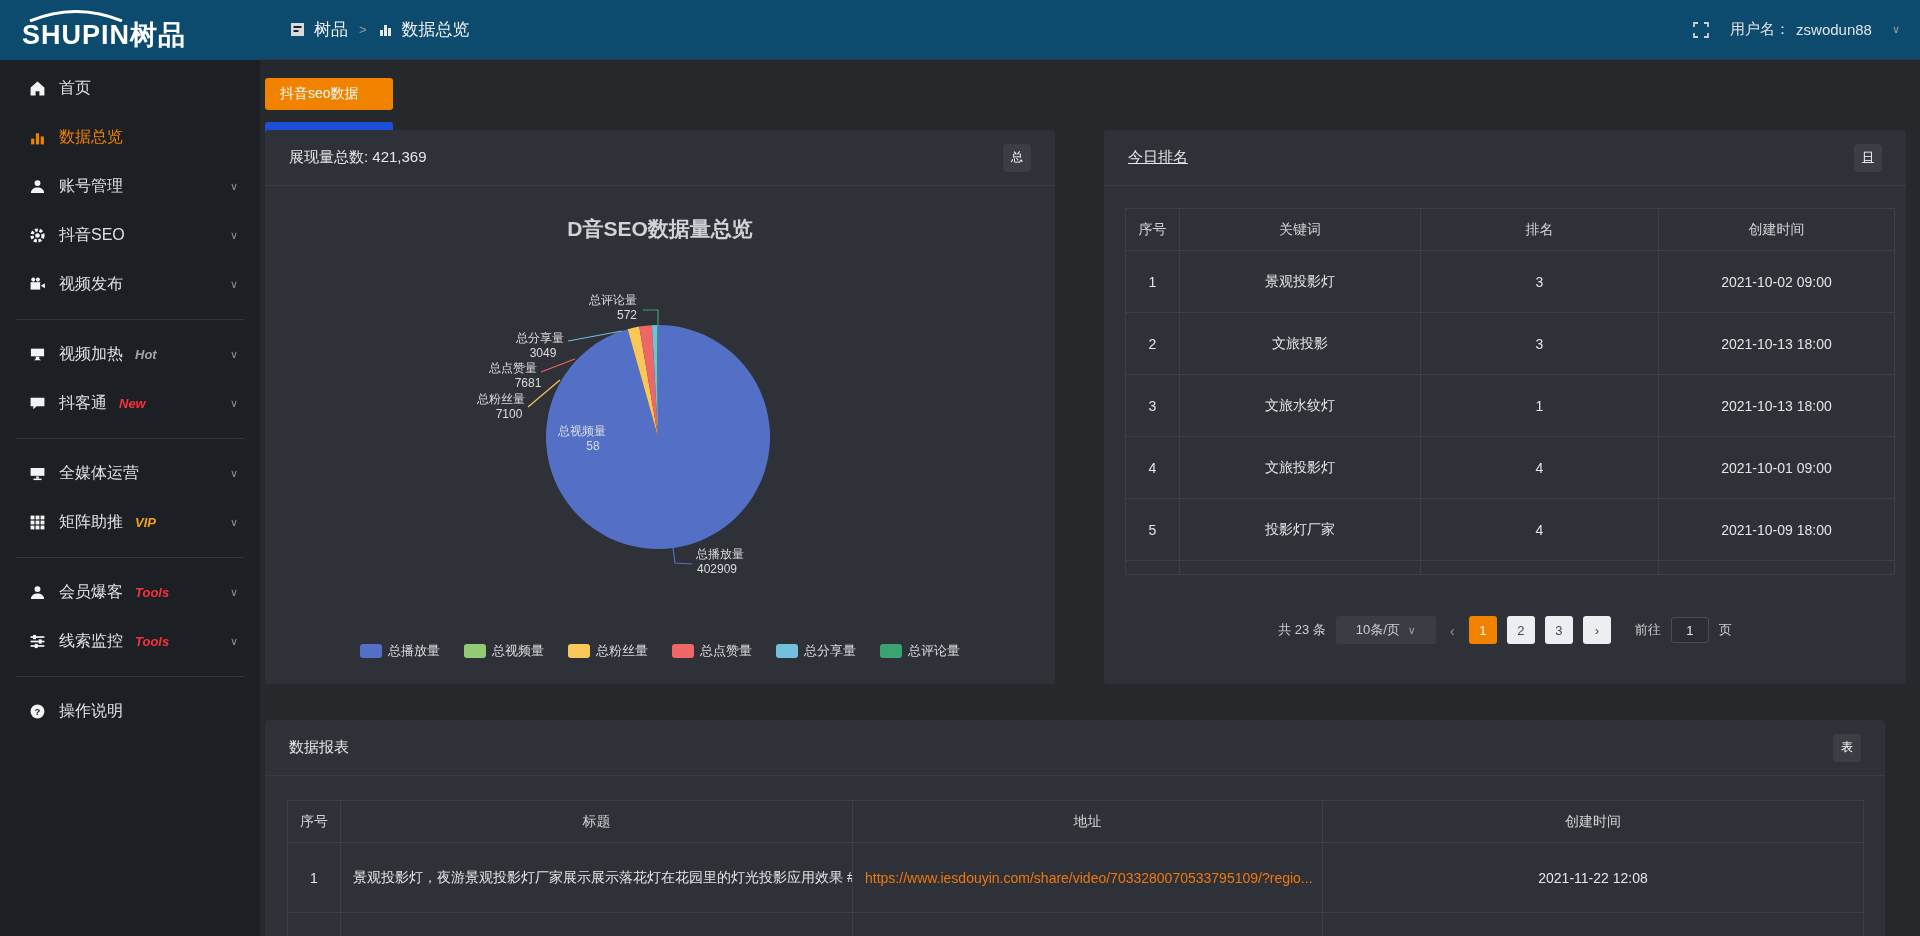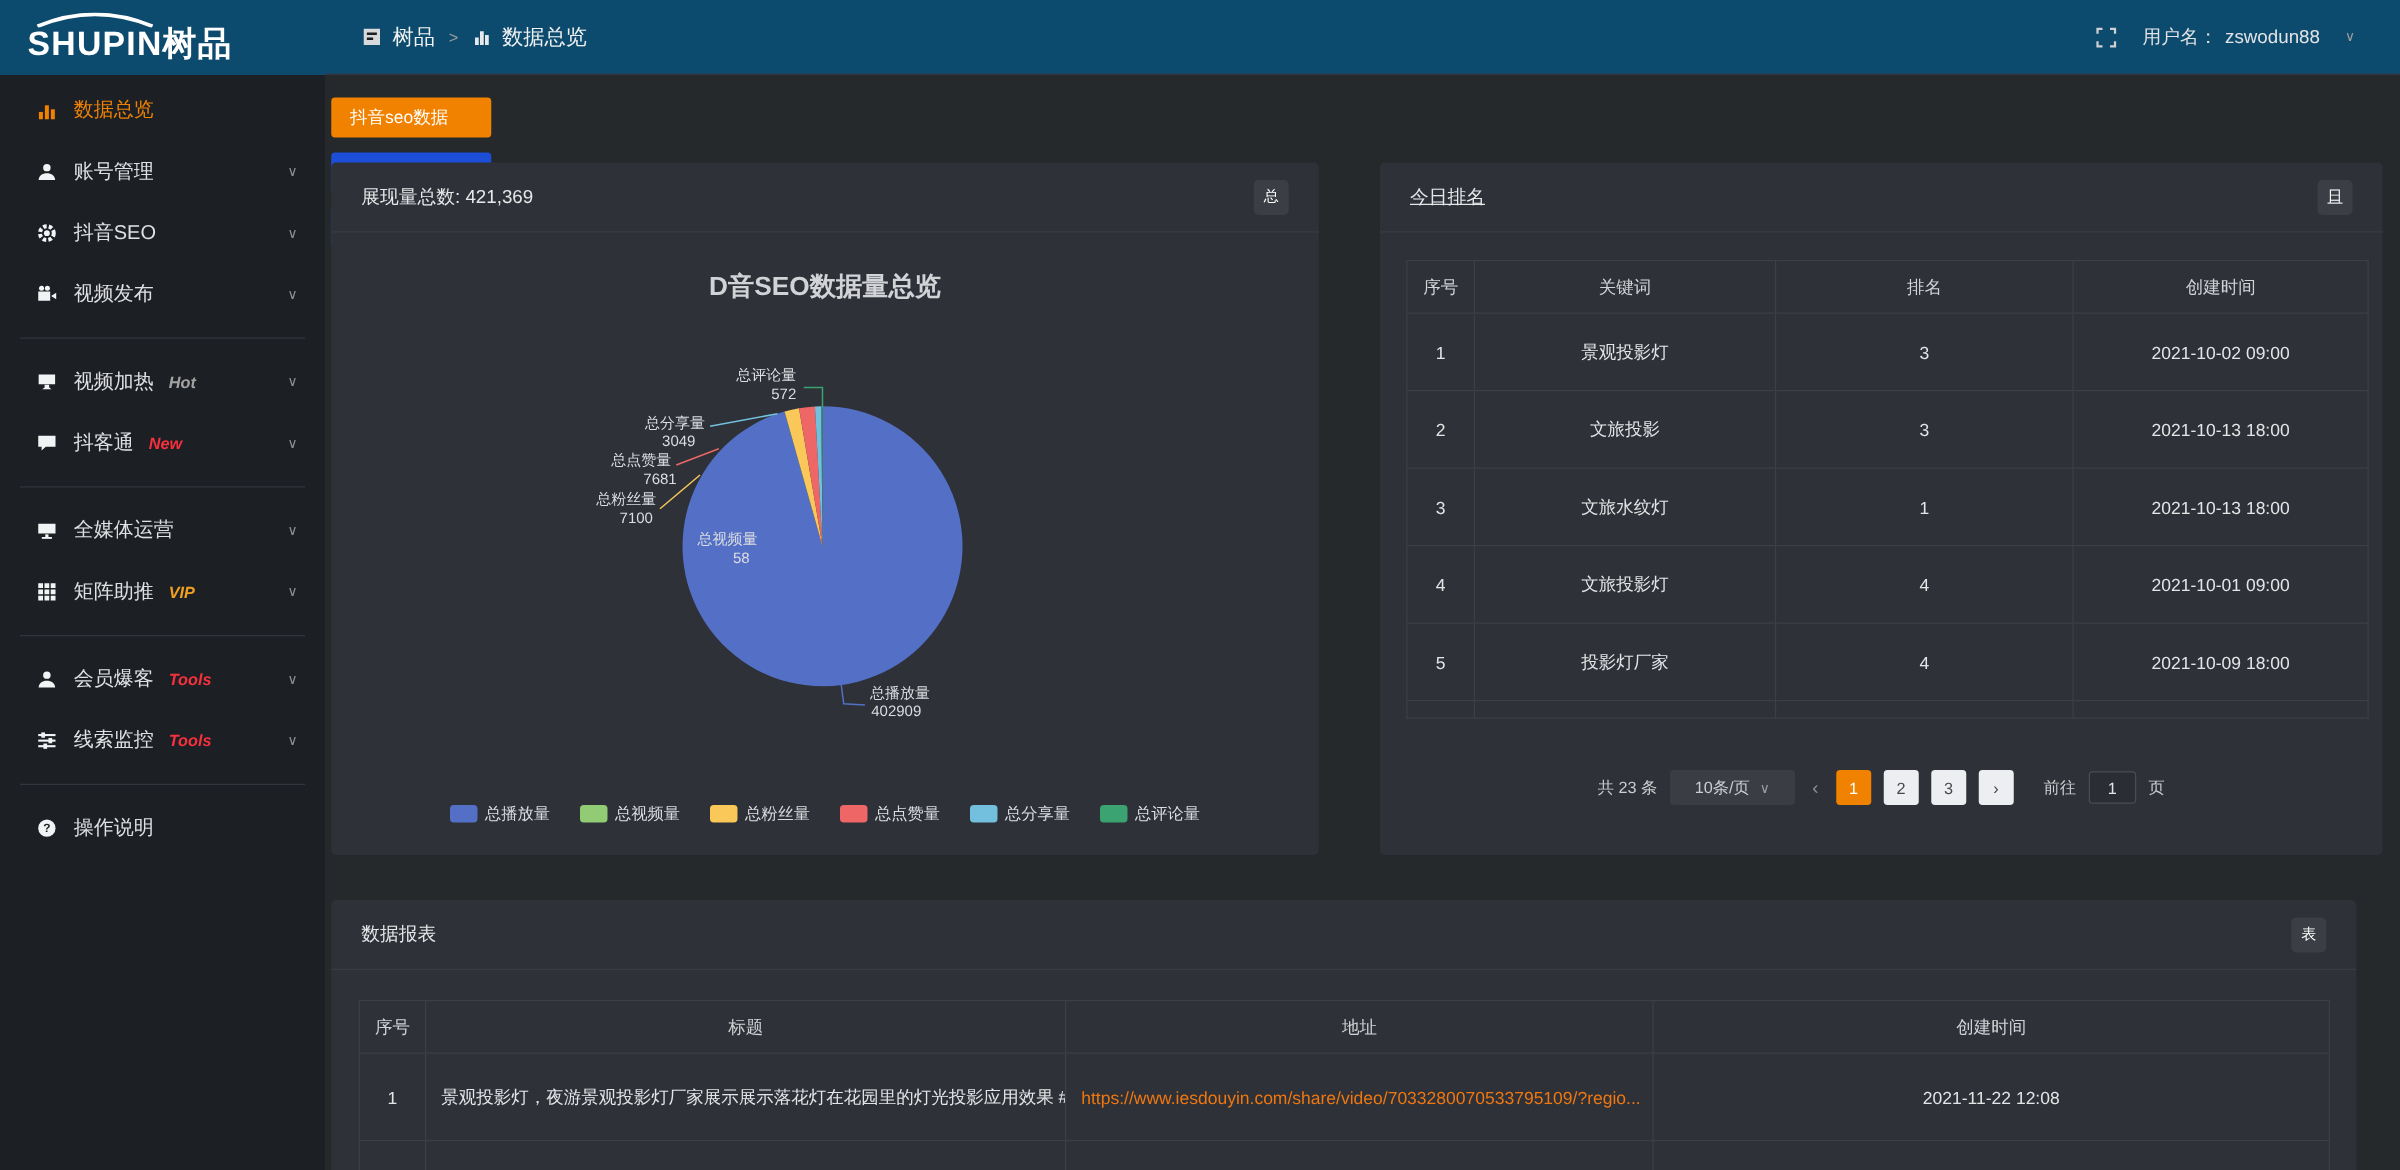--- a/index.html
+++ b/index.html
@@ -3,21 +3,21 @@
 <meta charset="utf-8">
 <style>
   * { margin:0; padding:0; box-sizing:border-box; }
   html,body { width:1920px; height:936px; overflow:hidden; background:#26292c;
     font-family:"Liberation Sans","DejaVu Sans",sans-serif; color:#e4e5e7; }
   .topbar { position:absolute; left:0; top:0; width:1920px; height:60px; display:flex; background:#0c4a6e; }
   .logo-zone { width:260px; height:60px; display:flex; align-items:center; padding-left:22px; }
   .logo { position:relative; color:#fff; font-weight:800; font-size:27px; letter-spacing:1px; line-height:1; padding-top:10px; }
   .logo svg { position:absolute; top:-2px; left:6px; }
   .topbar-main { flex:1; display:flex; align-items:center; justify-content:space-between;
-    border-bottom:1px solid #33363c; padding:0 36px 0 30px; }
+    border-bottom:1px solid #33363c; padding:0 20px 0 30px; }
   .crumbs { display:flex; align-items:center; gap:9px; font-size:17px; color:#f0f1f2; }
   .crumb-sep { color:#9a9da1; font-size:13px; padding:0 2px; }
   .top-right { display:flex; align-items:center; gap:20px; font-size:15px; color:#e2e3e5; }
   .chev { color:#9a9da1; font-size:11px; }
 
   .sidebar { position:absolute; left:0; top:60px; width:260px; height:876px; background:#1c1f24; padding-top:4px; }
   .side-item { height:49px; display:flex; align-items:center; padding-left:28px; position:relative;
     font-size:16px; color:#dfe0e2; cursor:pointer; }
   .side-item .s-icon { width:18px; height:18px; margin-right:13px; display:flex; align-items:center; justify-content:center; color:#f2f3f4; }
   .side-item.active, .side-item.active .s-icon { color:#f08200; }
@@ -104,20 +104,28 @@
           <path d="M2 6V2h4M12 2h4v4M16 12v4h-4M6 16H2v-4"></path>
         </svg>
       <span>用户名：</span>
       <span style="margin-left:-14px;">zswodun88</span>
       <span class="chev">∨</span>
     </div>
   </div>
 </div>
 
 <div class="sidebar">
+  <div class="side-item">
+    <span class="s-icon">
+        <svg width="17" height="17" viewBox="0 0 16 16" fill="currentColor">
+          <path d="M8 1.5 14.5 7v7.5H9.8v-4H6.2v4H1.5V7z"></path>
+        </svg>
+      </span>
+    <span>首页</span>
+  </div>
   <div class="side-item active">
     <span class="s-icon">
         <svg width="17" height="17" viewBox="0 0 16 16" fill="currentColor">
           <rect x="2" y="9" width="3" height="5.5"></rect>
           <rect x="6.5" y="4" width="3" height="10.5"></rect>
           <rect x="11" y="7" width="3" height="7.5"></rect>
         </svg>
       </span>
     <span>数据总览</span>
   </div>

